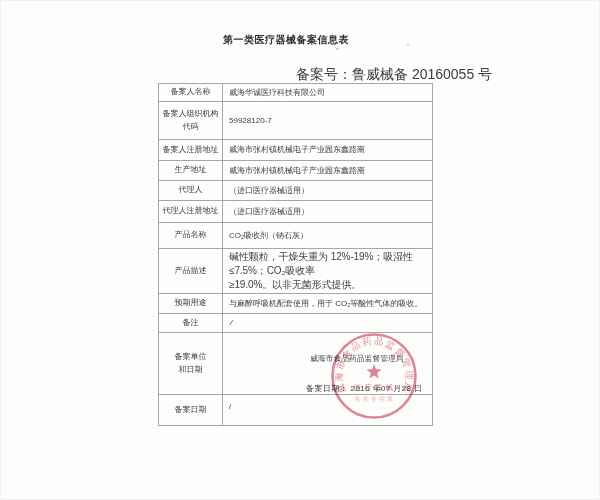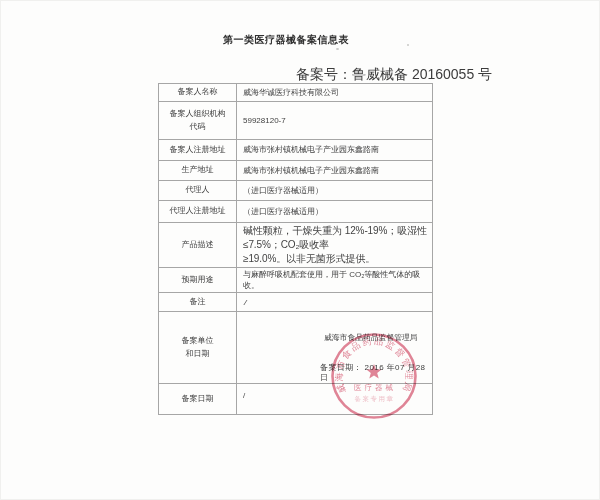--- a/index.html
+++ b/index.html
@@ -29,21 +29,21 @@
   table.info {
     position:absolute; left:158px; top:83px;
     width:275px;
     border-collapse:collapse; table-layout:fixed;
     font-size:8px; color:#424242;
   }
   table.info td { border:1px solid #a6a6a6; vertical-align:middle; overflow:hidden; }
   td.lbl {
     width:61px; text-align:center;
     white-space:pre-line; line-height:1.55;
-    color:#3d3d3d; padding:0 8px;
+    color:#3d3d3d; padding:0 1px;
   }
   td.val { padding:1px 2px 1px 6px; line-height:1.4; }
   tr.r1 { height:18px; }
   tr.r2 { height:38px; }
   tr.r3 { height:21px; }
   tr.r4 { height:20px; }
   tr.r5 { height:20px; }
   tr.r6 { height:22px; }
   tr.r7 { height:26px; }
   tr.r8 { height:24px; }
@@ -96,20 +96,24 @@
       <td class="val">威海市张村镇机械电子产业园东鑫路南</td>
     </tr>
     <tr class="r5">
       <td class="lbl">代理人</td>
       <td class="val">（进口医疗器械适用）</td>
     </tr>
     <tr class="r6">
       <td class="lbl">代理人注册地址</td>
       <td class="val">（进口医疗器械适用）</td>
     </tr>
+    <tr class="r7">
+      <td class="lbl">产品名称</td>
+      <td class="val">CO₂吸收剂（钠石灰）</td>
+    </tr>
     <tr class="r9">
       <td class="lbl">产品描述</td>
       <td class="val multiline">碱性颗粒，干燥失重为 12%-19%；吸湿性≤7.5%；CO₂吸收率
 ≥19.0%。以非无菌形式提供。</td>
     </tr>
     <tr class="r10">
       <td class="lbl">预期用途</td>
       <td class="val">与麻醉呼吸机配套使用，用于 CO₂等酸性气体的吸收。</td>
     </tr>
     <tr class="r11">

